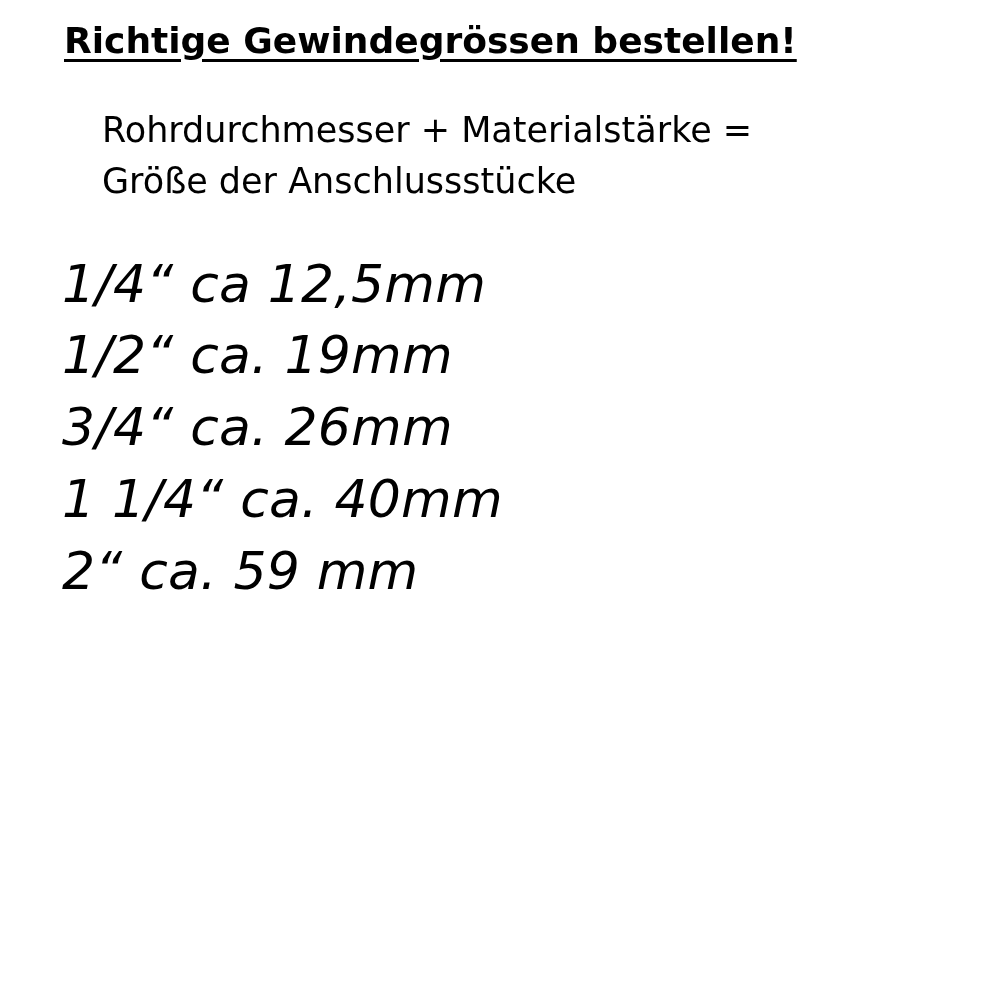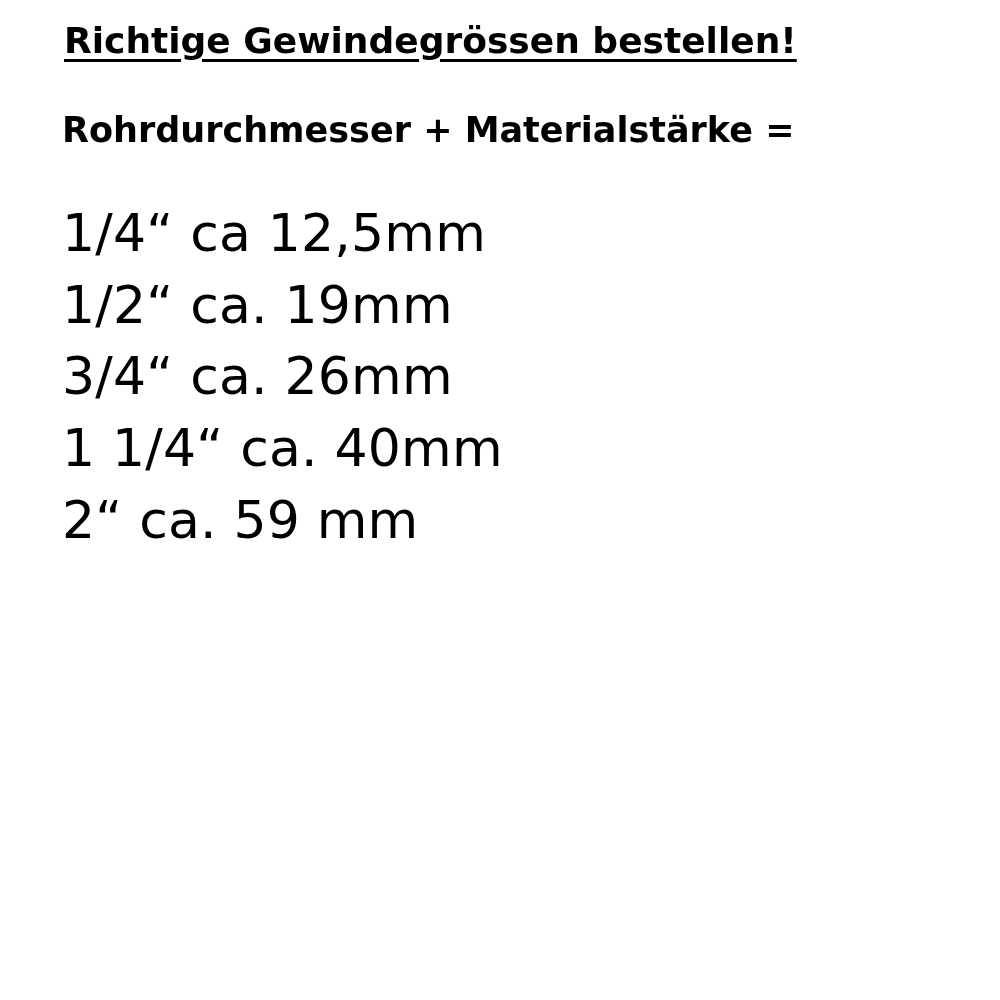--- a/index.html
+++ b/index.html
@@ -26,47 +26,50 @@
     font-weight: 700;
     line-height: 1.25;
     text-decoration: underline;
     text-underline-offset: 6px;
     margin: 0 0 0 2px;
     white-space: nowrap;
   }
   .intro {
     margin-top: 42px;
     font-size: 35px;
-    font-weight: 700;
+    font-weight: 400;
     line-height: 1.45;
     max-width: 900px;
+    margin-left: 40px;
   }
   .intro .line {
     white-space: nowrap;
   }
   .sizes {
     margin-top: 42px;
+    font-style: italic;
   }
   .size-row {
     font-size: 52px;
     font-weight: 400;
     line-height: 1.38;
     white-space: nowrap;
     letter-spacing: 0.2px;
   }
 </style>
 </head>
 <body>
 
 <div class="page">
 
   <div class="headline">Richtige Gewindegrössen bestellen!</div>
 
   <div class="intro">
     <div class="line">Rohrdurchmesser + Materialstärke =</div>
+    <div class="line">Größe der Anschlussstücke</div>
   </div>
 
   <div class="sizes">
     <div class="size-row">1/4“ ca 12,5mm</div>
     <div class="size-row">1/2“ ca. 19mm</div>
     <div class="size-row">3/4“ ca. 26mm</div>
     <div class="size-row">1 1/4“ ca. 40mm</div>
     <div class="size-row">2“ ca. 59 mm</div>
   </div>
 

